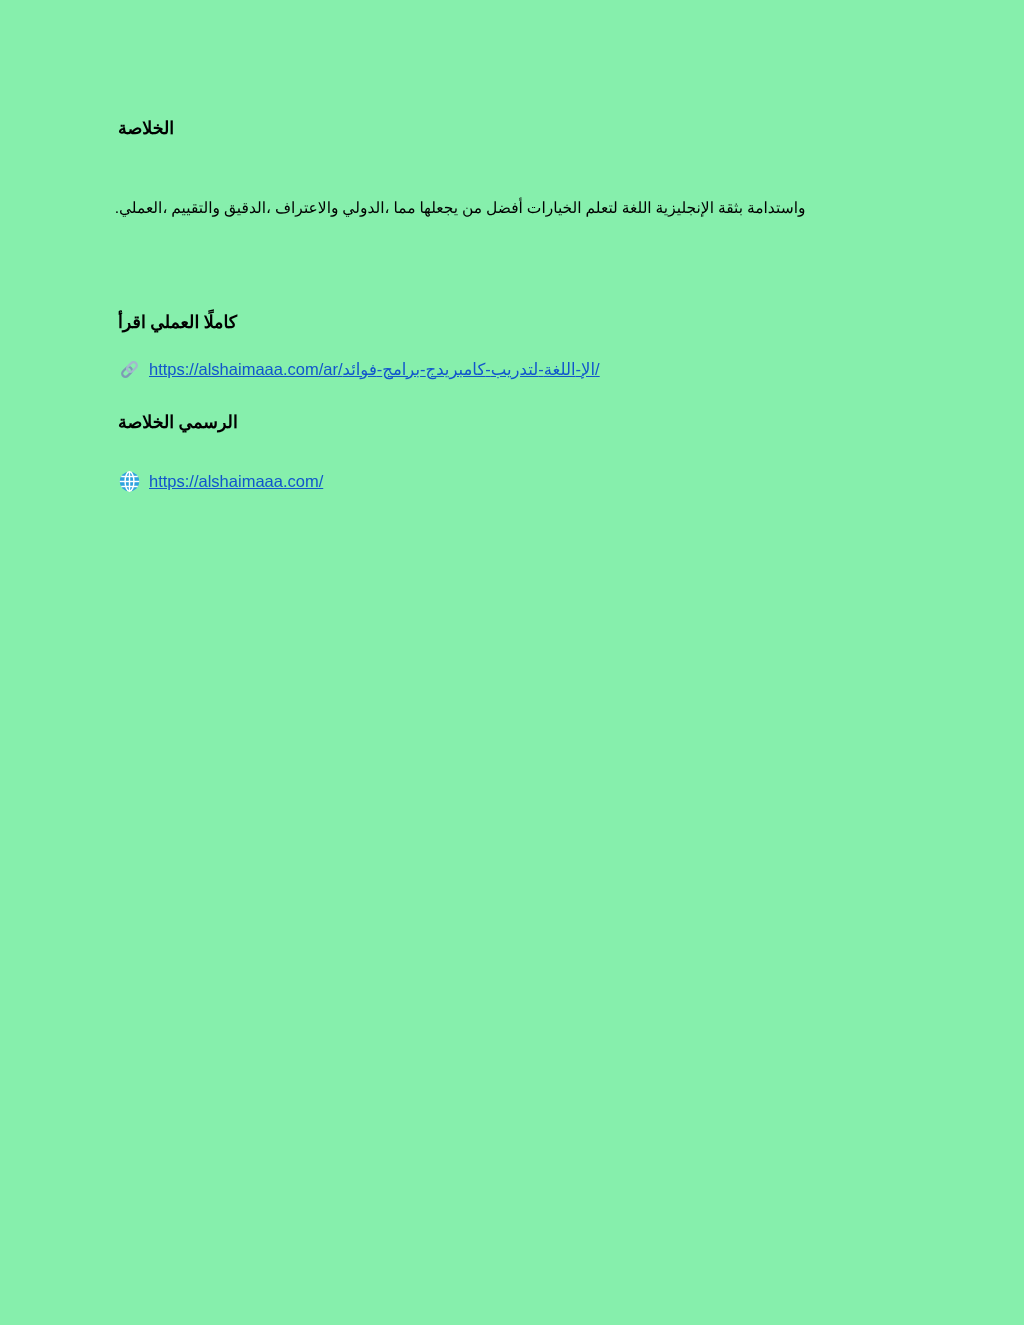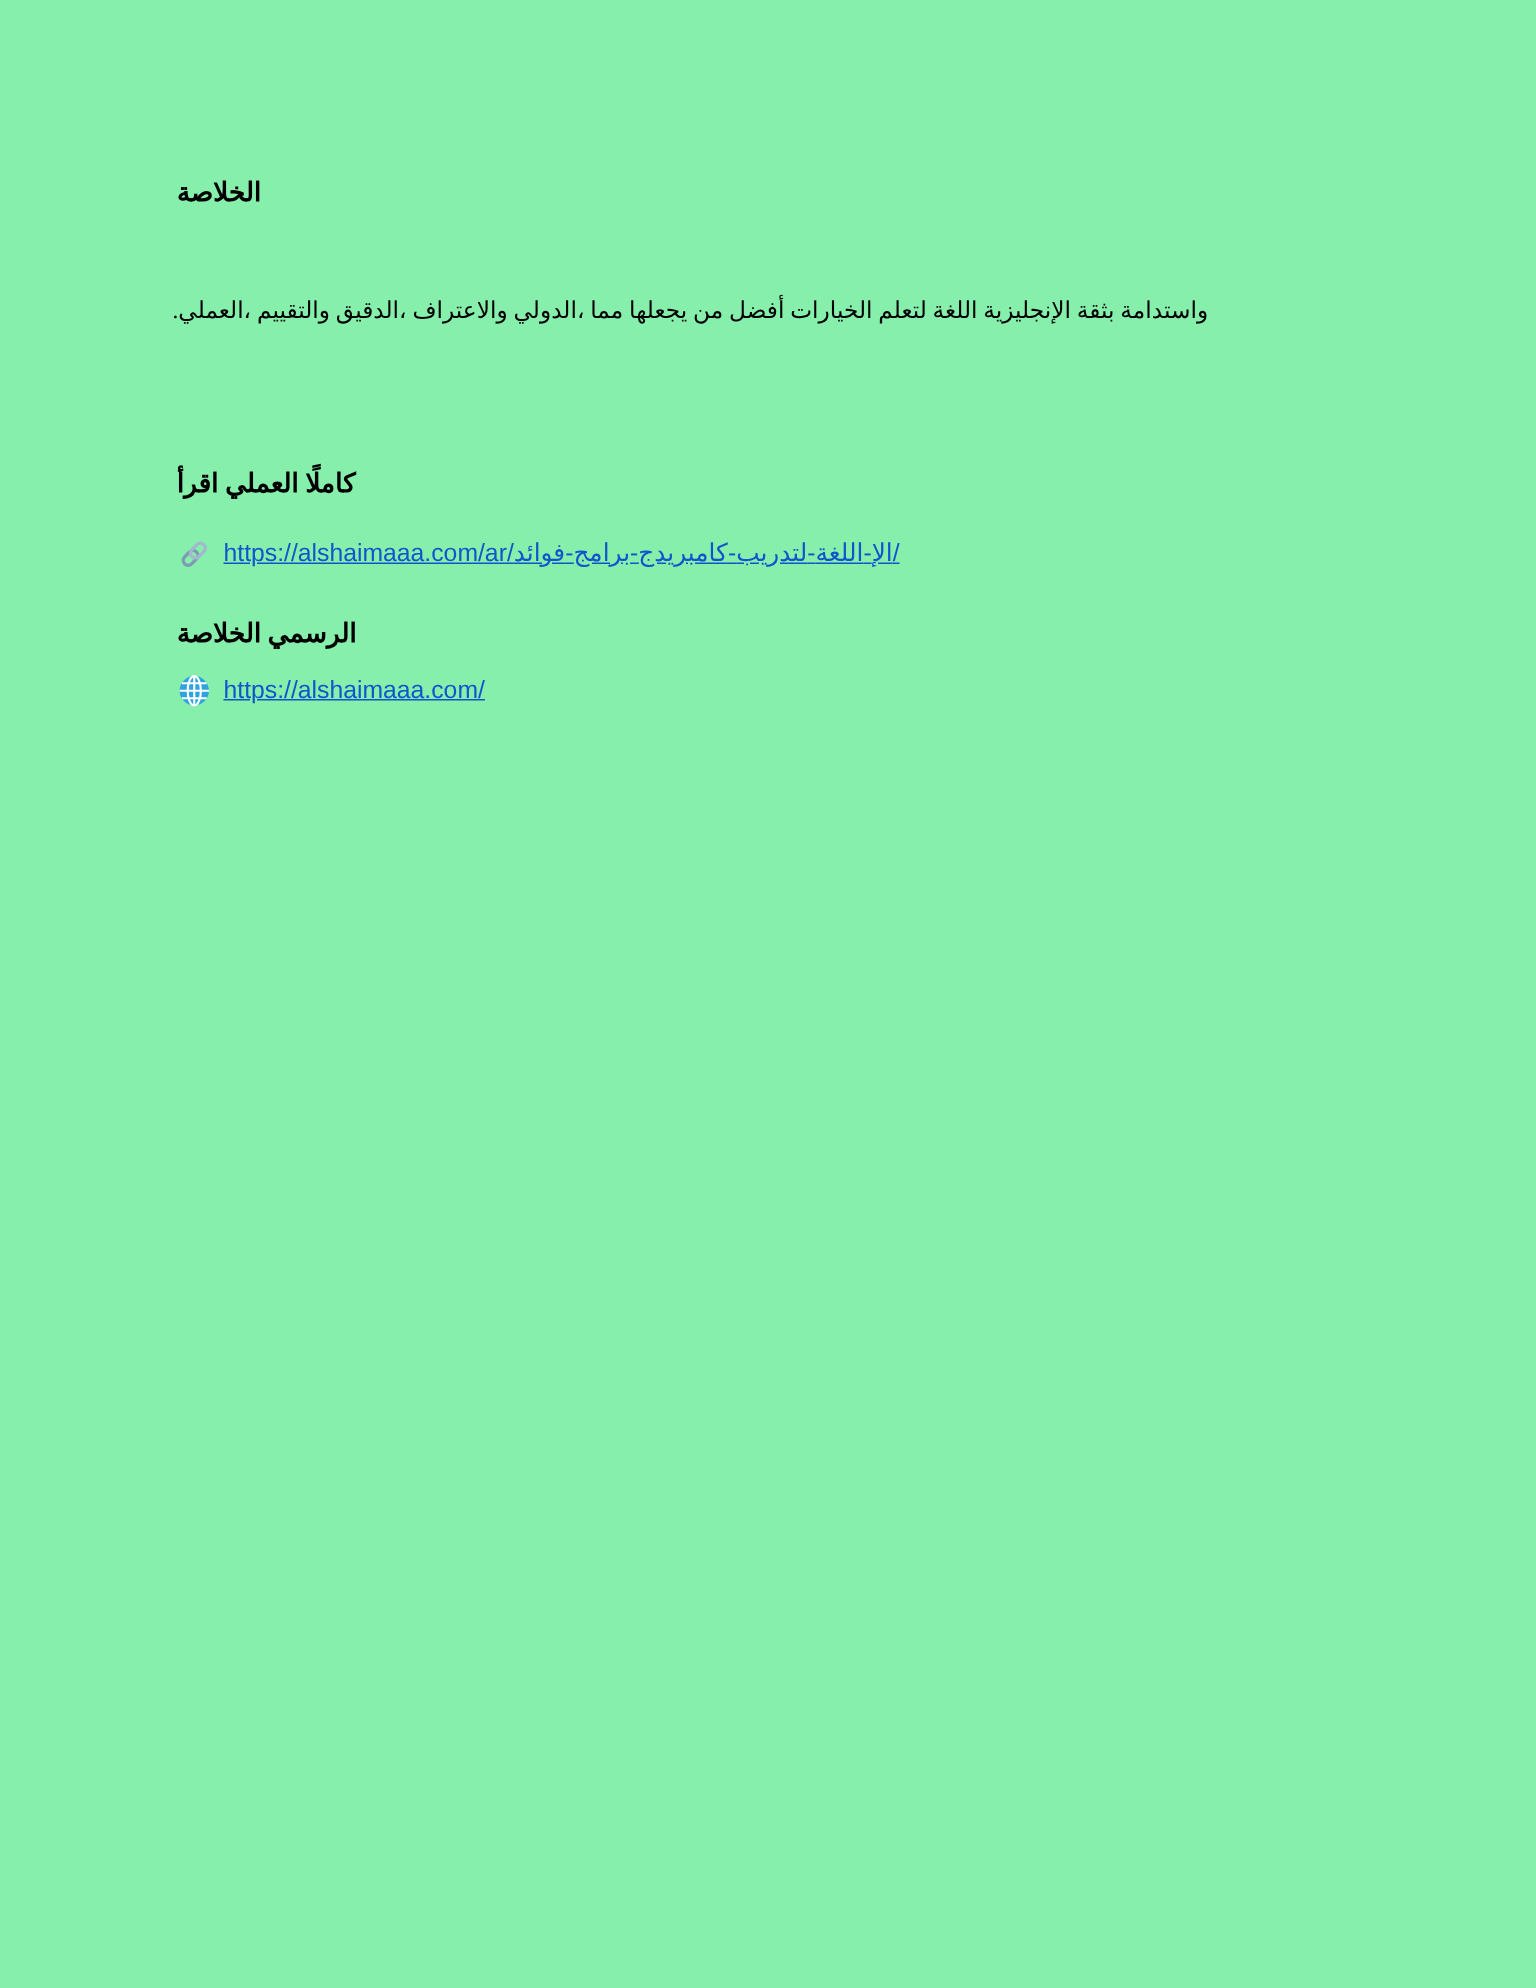--- a/index.html
+++ b/index.html
@@ -47,21 +47,21 @@
       <g transform="rotate(-45 12 12)" fill="none" stroke-linecap="round">
         <rect x="2.6" y="8.6" width="11.6" height="6.8" rx="3.4" stroke="#7e9ab5" stroke-width="2.3"></rect>
         <rect x="9.8" y="8.6" width="11.6" height="6.8" rx="3.4" stroke="#a3b8cd" stroke-width="2.3"></rect>
       </g>
     </svg>
     <span class="url-link">https://alshaimaaa.com/ar/فوائد‎-برامج‎-كامبريدج‎-لتدريب‎-اللغة‎-الإ‎/</span>
   </div>
 
   <div class="heading" style="top:409px;">الخلاصة‎ الرسمي</div>
 
-  <div class="link-row" style="top:447px;justify-content:center;">
+  <div class="link-row" style="top:468px;justify-content:center;">
     <svg class="icon" viewBox="0 0 24 24">
       <circle cx="12" cy="12" r="10.2" fill="#2fa3de"></circle>
       <g stroke="#ffffff" stroke-width="1.5" fill="none">
         <line x1="1.8" y1="12" x2="22.2" y2="12"></line>
         <path d="M3.4 6.8 H20.6"></path>
         <path d="M3.4 17.2 H20.6"></path>
         <ellipse cx="12" cy="12" rx="4.6" ry="10.2"></ellipse>
         <line x1="12" y1="1.8" x2="12" y2="22.2"></line>
       </g>
     </svg>

